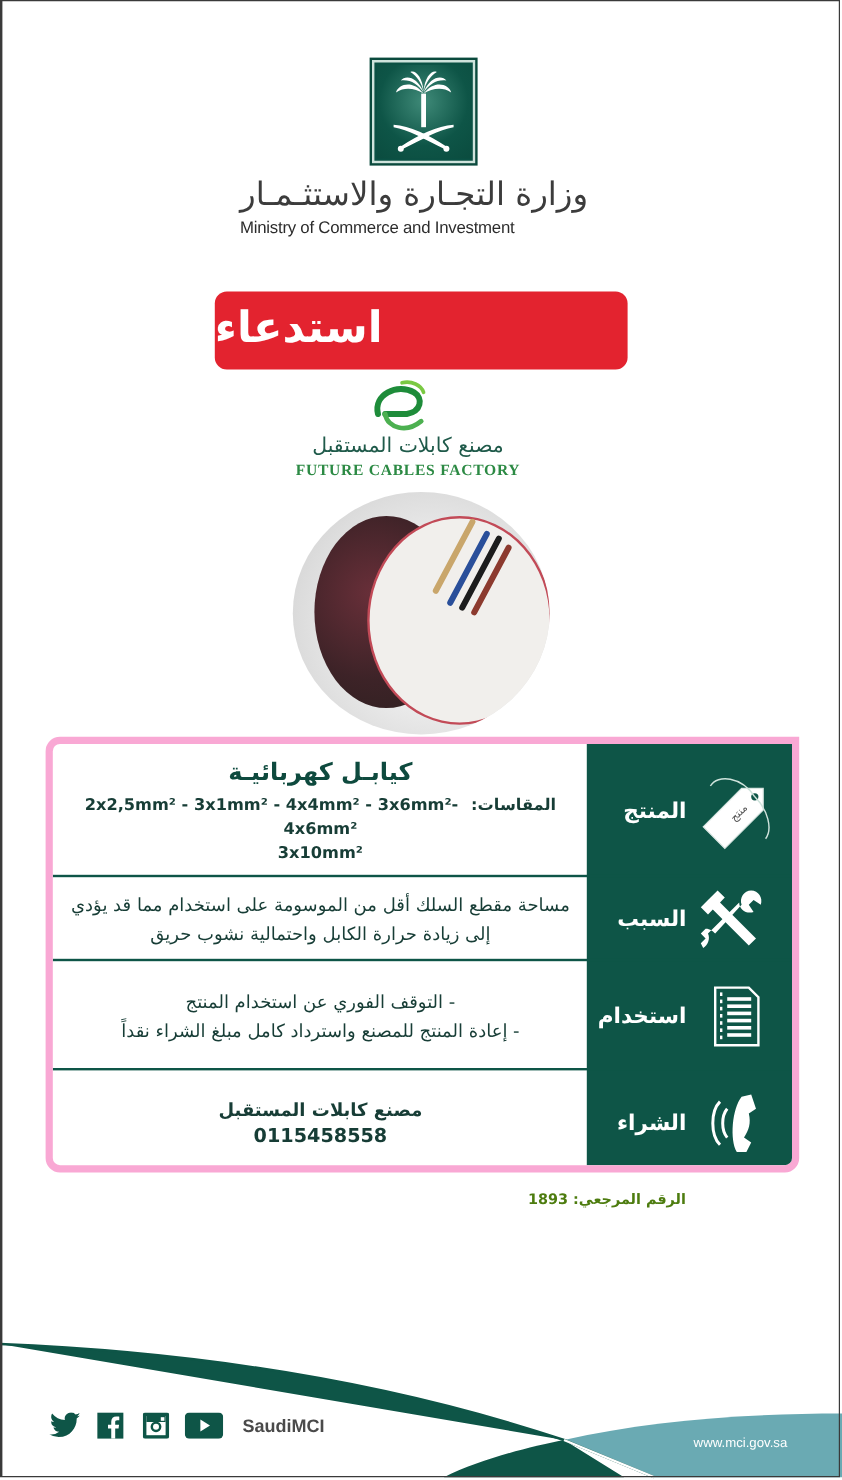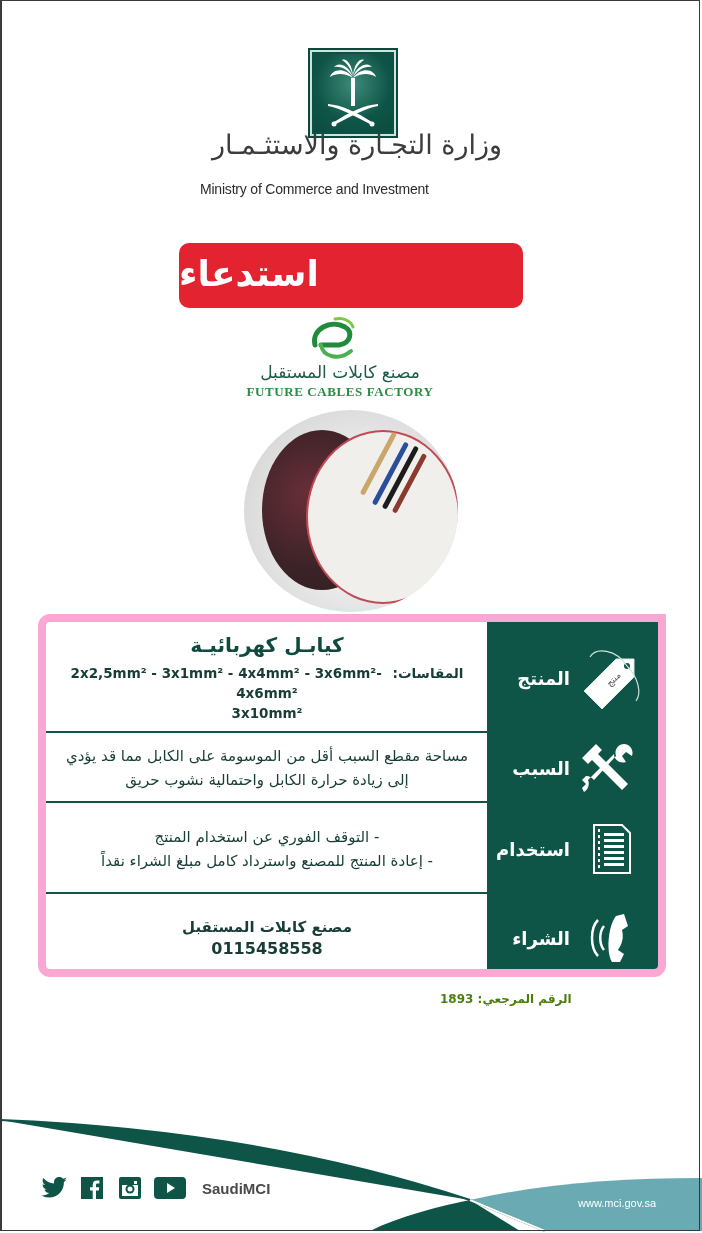--- a/index.html
+++ b/index.html
@@ -13,21 +13,21 @@
     pointer-events:none; z-index:20;
   }
   
   .emblem {
     position:absolute; left:308px; top:48px; width:86px; height:86px;
     background:radial-gradient(circle at 50% 40%, #3f8a78 0%, #0e5547 55%, #0a4a3d 100%);
     border:2px solid #0a4a3d; box-shadow: inset 0 0 0 2px #cfe3dc, inset 0 0 0 4px #0b5144;
   }
   .emblem svg { position:absolute; left:0; top:0; }
   .ministry-ar {
-    position:absolute; left:200px; top:128px; width:302px; text-align:right;
+    position:absolute; left:200px; top:146px; width:302px; text-align:left;
     font-family:"DejaVu Serif", serif; font-size:27px; color:#3c3c3c; direction:rtl; line-height:34px;
   }
   .ministry-en {
     position:absolute; left:200px; top:181px; width:302px; text-align:left;
     font-family:"Liberation Sans", sans-serif; font-size:14px; color:#2c2c2c; letter-spacing:-0.2px;
   }
   
   .recall {
     position:absolute; left:179px; top:243px; width:344px; height:65px;
     background:#e3232f; border-radius:10px; color:#fff; text-align:left;
@@ -55,21 +55,21 @@
   }
   .product-photo .label {
     position:absolute; left:62px; top:20px; width:150px; height:170px; border-radius:50%;
     background:#f1efec; border:2px solid #c24a57;
   }
   .product-photo .wire { position:absolute; height:5px; border-radius:3px; transform-origin:left center; }
 
   
   .info {
     position:absolute; left:38px; top:614px; width:628px; height:363px;
-    border:8px solid #f9a8d4; border-radius:12px 0 12px 12px; box-sizing:border-box; overflow:hidden;
+    border:6px solid #f9a8d4; border-radius:12px 0 12px 12px; box-sizing:border-box; overflow:hidden;
     background:#fff;
   }
   .info .sidebar {
     position:absolute; right:0; top:0; width:171px; height:100%; background:#0e5547;
     border-radius:0 0 0 0;
   }
   .row { position:absolute; left:0; width:100%; }
   .row .divider { position:absolute; left:0; right:0; bottom:0; height:2px; background:#0e5547; }
   .row .content {
     position:absolute; left:8px; right:178px; top:0; bottom:0;
@@ -171,21 +171,21 @@
         <path d="M51 23 C40 6 20 4 14 14" fill="none" stroke="#cfe3dc" stroke-width="1.2"></path>
         <path d="M51 23 C62 34 66 50 60 58" fill="none" stroke="#cfe3dc" stroke-width="1.2"></path>
         <text x="34" y="44" font-size="9" fill="#555" transform="rotate(-45 34 44)">منتج</text>
       </svg>
     </div>
     <div class="divider"></div>
   </div>
 
   <div class="row" style="top:111px; height:70px;">
     <div class="content">
-      <div class="txt">مساحة مقطع السبب أقل من الموسومة على الكابل مما قد يؤدي</div>
+      <div class="txt">مساحة مقطع السلك أقل من الموسومة على استخدام مما قد يؤدي</div>
       <div class="txt">إلى زيادة حرارة الكابل واحتمالية نشوب حريق</div>
     </div>
     <div class="label-cell">
       <span class="label-text">السبب</span>
       <svg class="icon" width="56" height="56" viewBox="0 0 56 56" style="right:22px;">
         <g fill="#ffffff">
           <path d="M8 12 L16 4 L22 10 L18 14 L48 44 L42 50 L12 20 L8 24 L2 18 Z"></path>
           <path d="M44 4 C50 4 54 10 52 16 L46 12 L42 16 L46 22 C40 24 34 20 34 14 L8 40 C10 44 8 50 4 52 L2 48 L6 44 L2 40 L6 36 C10 36 12 38 14 40 L36 16 C34 10 38 4 44 4Z"></path>
         </g>
       </svg>

